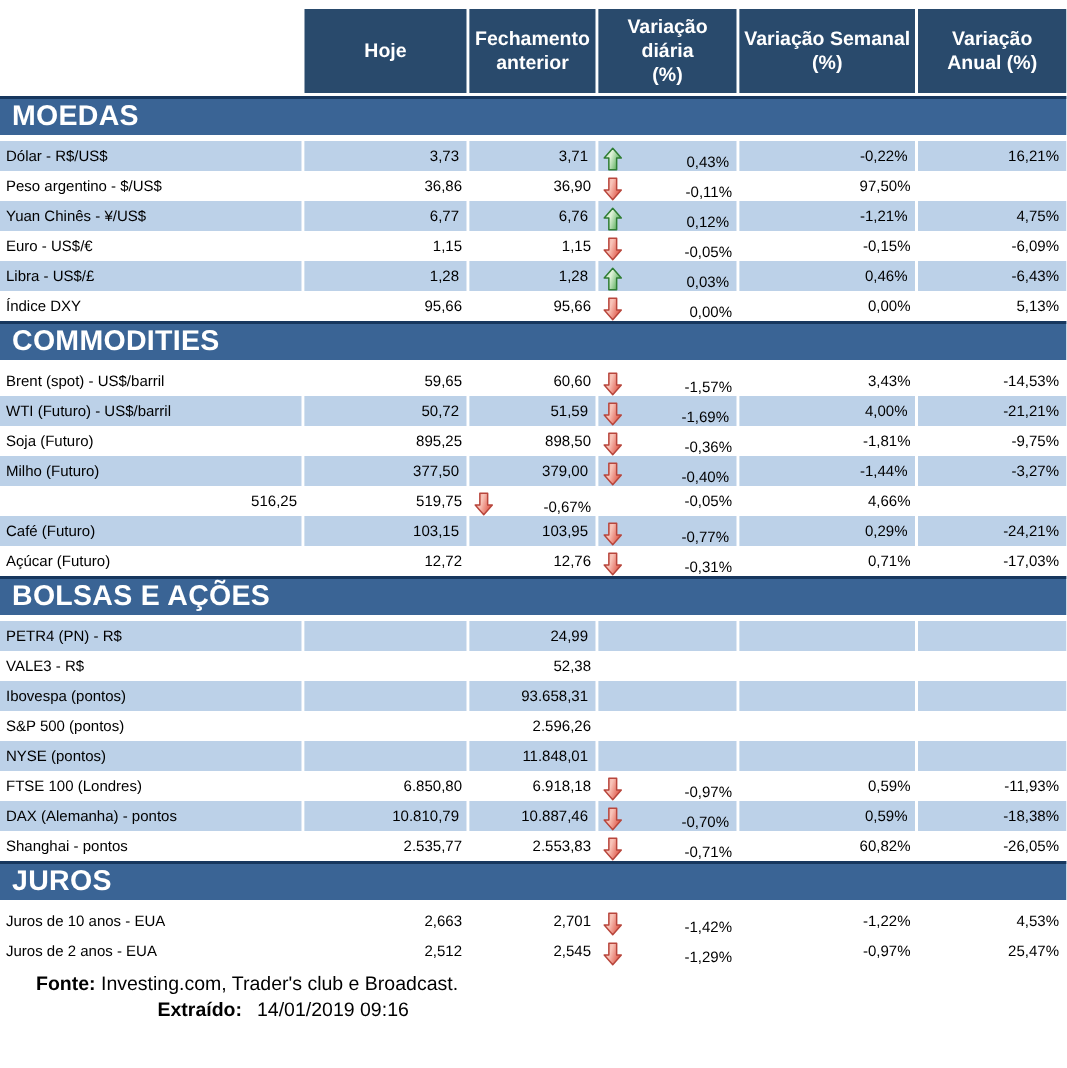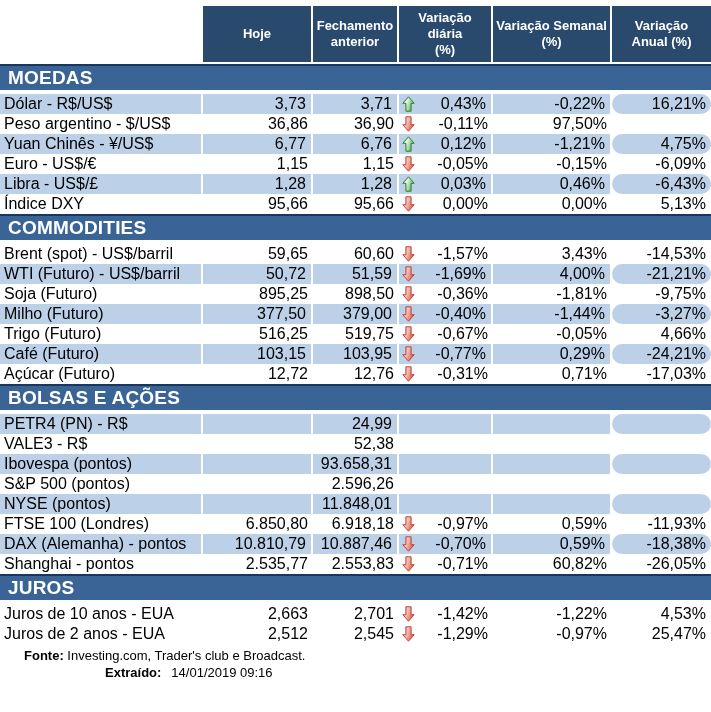--- a/index.html
+++ b/index.html
@@ -21,27 +21,27 @@
 
   
   .section:first-of-type{margin-top:2px;}
   .section-bar{
     height:26px;background:#3A6495;border-top:2px solid #17375E;color:#fff;
     font-weight:bold;font-size:19px;display:flex;align-items:center;
     padding-left:8px;box-sizing:border-box;margin-bottom:4px;letter-spacing:.2px;
   }
 
   
-  .row{height:20px;font-size:16px;}
+  .row{height:20px;font-size:10px;}
   .cell{height:100%;display:flex;align-items:center;box-sizing:border-box;background:transparent;}
   .row.shaded .cell{background:#BCD1E8;border-right:2px solid #fff;}
-  .row.shaded .cell:last-child{border-right:none;border-radius:10px;}
+  .row.shaded .cell:last-child{border-right:none;}
   .cell.label{padding-left:4px;white-space:nowrap;overflow:hidden;}
   .cell.num{justify-content:flex-end;padding-right:5px;font-variant-numeric:tabular-nums;}
-  .cell.diaria{padding-right:5px;padding-left:3px;}
+  .cell.diaria{padding-right:5px;padding-left:3px;align-items:flex-end;}
   .arrow-slot{width:15px;height:16px;display:flex;align-items:center;flex:0 0 15px;}
   .arrow-slot svg{display:block;}
   .cell.diaria .val{flex:1;text-align:right;}
 
   
   .footer{margin-top:3px;font-size:13px;line-height:17px;}
   .fonte-line{padding-left:4px;}
   .extraido-line{padding-left:85px;}
   .bold{font-weight:bold;margin-left:20px;}
   .extraido-value{margin-left:10px;}
@@ -231,21 +231,20 @@
                 <svg width="13" height="16" viewBox="0 0 13 16">
                   <path d="M6.5 15.2 L12.2 8.7 H9.1 V0.8 H3.9 V8.7 H0.8 Z" fill="url(#gradDown)" stroke="#B8463C" stroke-width="1" stroke-linejoin="round"></path>
                 </svg>
               </span>
       <span class="val">-0,40%</span>
     </div>
     <div class="cell num">-1,44%</div>
     <div class="cell num">-3,27%</div>
   </div>
           <div class="grid row">
-    <div class="cell label">Trigo (Futuro)</div>
     <div class="cell num">516,25</div>
     <div class="cell num">519,75</div>
     <div class="cell diaria">
       <span class="arrow-slot">
                 <svg width="13" height="16" viewBox="0 0 13 16">
                   <path d="M6.5 15.2 L12.2 8.7 H9.1 V0.8 H3.9 V8.7 H0.8 Z" fill="url(#gradDown)" stroke="#B8463C" stroke-width="1" stroke-linejoin="round"></path>
                 </svg>
               </span>
       <span class="val">-0,67%</span>
     </div>

